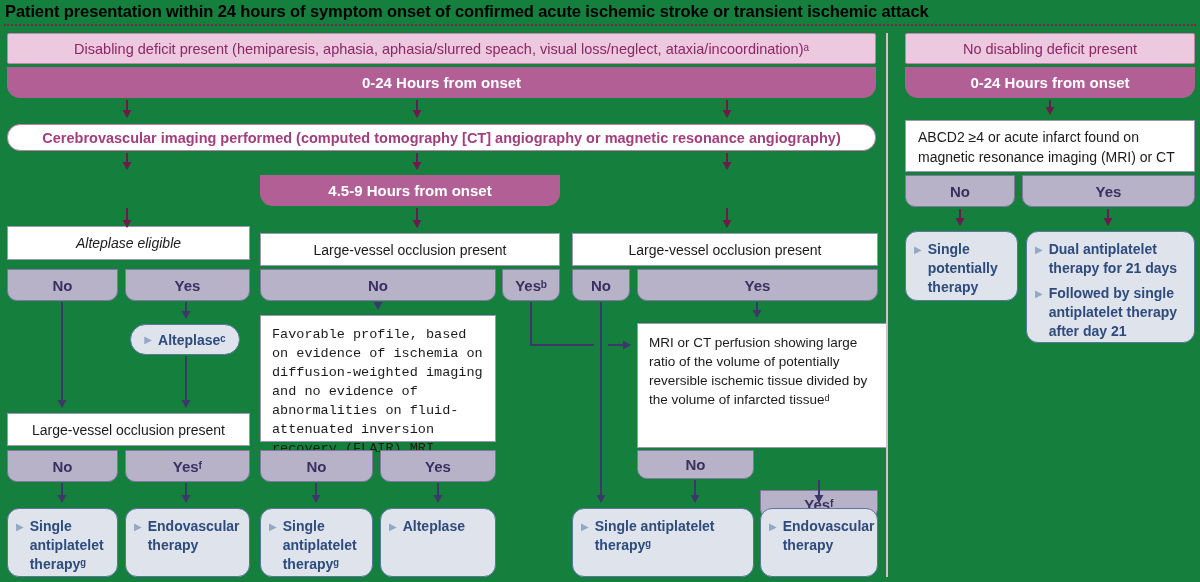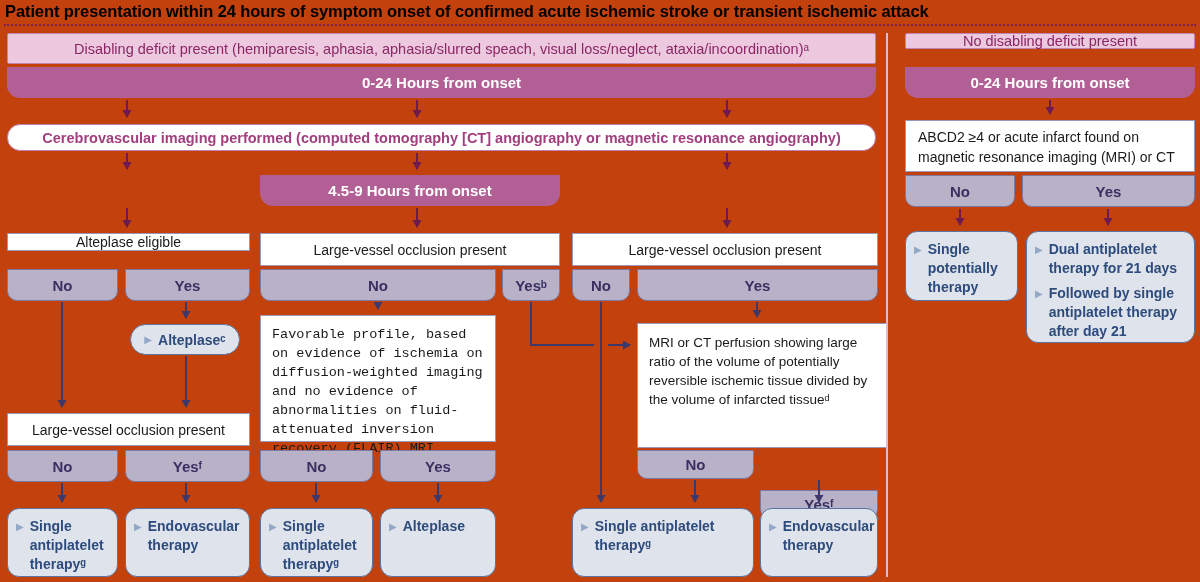--- a/index.html
+++ b/index.html
@@ -5,21 +5,21 @@
   :root{
     --pink-fill:#ecc9de; --pink-border:#c084ae; --pink-text:#8b2766;
     --bar-fill:#b25f95; --bar-text:#ffffff;
     --img-border:#c37fab; --img-text:#a23e7e;
     --wbox-border:#9d96b4; --wbox-text:#1a1a1a;
     --ny-fill:#b7b2c8; --ny-border:#80779f; --ny-text:#393061;
     --oc-fill:#dfe3eb; --oc-border:#5b74a0; --oc-text:#2d4b7d; --oc-bullet:#92a8c6;
     --maroon:#6d1b4e; --indigo:#3d3869; --divider:#ddbcd1; --rule:#7c2253;
   }
   html,body{margin:0;padding:0;background:#fff;}
-  #fig{position:relative;width:1200px;height:582px;background:#c2410c;
+  #fig{position:relative;width:1200px;height:582px;background:#15803d;
        font-family:"Liberation Sans","DejaVu Sans",sans-serif;overflow:hidden;}
   .abs{position:absolute;box-sizing:border-box;}
   .title{left:5px;top:2px;width:1190px;font-size:16.5px;font-weight:bold;color:#000;letter-spacing:-0.1px;}
   .rule{left:4px;top:24px;width:1192px;height:0;border-bottom:2px dotted var(--rule);}
   .pinkbox{background:var(--pink-fill);border:1px solid var(--pink-border);border-radius:2px;
            color:var(--pink-text);font-size:14.5px;display:flex;align-items:center;justify-content:center;text-align:center;}
   .bar{background:var(--bar-fill);border-radius:0 0 13px 13px;color:var(--bar-text);
        font-size:15px;font-weight:bold;display:flex;align-items:center;justify-content:center;text-align:center;}
   .imaging{background:#fff;border:1.5px solid var(--img-border);border-radius:13px;color:var(--img-text);
            font-size:14.5px;font-weight:600;display:flex;align-items:center;justify-content:center;text-align:center;}
@@ -46,21 +46,21 @@
 
   <div class="abs title">Patient presentation within 24 hours of symptom onset of confirmed acute ischemic stroke or transient ischemic attack</div>
   <div class="abs rule"></div>
 
   <div class="abs pinkbox" style="left:7px;top:33px;width:869px;height:31px;">Disabling deficit present (hemiparesis, aphasia, aphasia/slurred speach, visual loss/neglect, ataxia/incoordination)ᵃ</div>
   <div class="abs bar" style="left:7px;top:67px;width:869px;height:31px;">0-24 Hours from onset</div>
   <div class="abs imaging" style="left:7px;top:124px;width:869px;height:27px;">Cerebrovascular imaging performed (computed tomography [CT] angiography or magnetic resonance angiography)</div>
 
   <div class="abs bar" style="left:260px;top:175px;width:300px;height:31px;">4.5-9 Hours from onset</div>
 
-  <div class="abs wbox" style="left:7px;top:233px;width:243px;height:18px;">Alteplase eligible</div>
+  <div class="abs wbox" style="left:7px;top:226px;width:243px;height:34px;font-style:italic;">Alteplase eligible</div>
   <div class="abs wbox" style="left:260px;top:233px;width:300px;height:33px;">Large-vessel occlusion present</div>
   <div class="abs wbox" style="left:572px;top:233px;width:306px;height:33px;">Large-vessel occlusion present</div>
 
   <div class="abs ny" style="left:7px;top:269px;width:111px;height:32px;">No</div>
   <div class="abs ny" style="left:125px;top:269px;width:125px;height:32px;">Yes</div>
   <div class="abs ny" style="left:260px;top:269px;width:236px;height:32px;">No</div>
   <div class="abs ny" style="left:502px;top:269px;width:58px;height:32px;">Yesᵇ</div>
   <div class="abs ny" style="left:572px;top:269px;width:58px;height:32px;">No</div>
   <div class="abs ny" style="left:637px;top:269px;width:241px;height:32px;">Yes</div>
 
@@ -111,21 +111,21 @@
   </div>
   <div class="abs oc" style="left:760px;top:508px;width:118px;height:69px;">
     <div class="oc-item">
         <span class="tri">▶</span>
       <span>Endovascular therapy</span>
       </div>
   </div>
 
   <div class="abs divider" style="left:886px;top:33px;height:544px;"></div>
 
-  <div class="abs pinkbox" style="left:905px;top:33px;width:290px;height:16px;">No disabling deficit present</div>
+  <div class="abs pinkbox" style="left:905px;top:33px;width:290px;height:31px;">No disabling deficit present</div>
   <div class="abs bar" style="left:905px;top:67px;width:290px;height:31px;">0-24 Hours from onset</div>
   <div class="abs wtext" style="left:905px;top:120px;width:290px;height:52px;line-height:20px;font-size:14px;padding:6px 12px;">ABCD2 ≥4 or acute infarct found on magnetic resonance imaging (MRI) or CT</div>
   <div class="abs ny" style="left:905px;top:175px;width:110px;height:32px;">No</div>
   <div class="abs ny" style="left:1022px;top:175px;width:173px;height:32px;">Yes</div>
 
   <div class="abs oc" style="left:905px;top:231px;width:113px;height:70px;">
     <div class="oc-item">
         <span class="tri">▶</span>
       <span>Single potentially therapy</span>
       </div>

